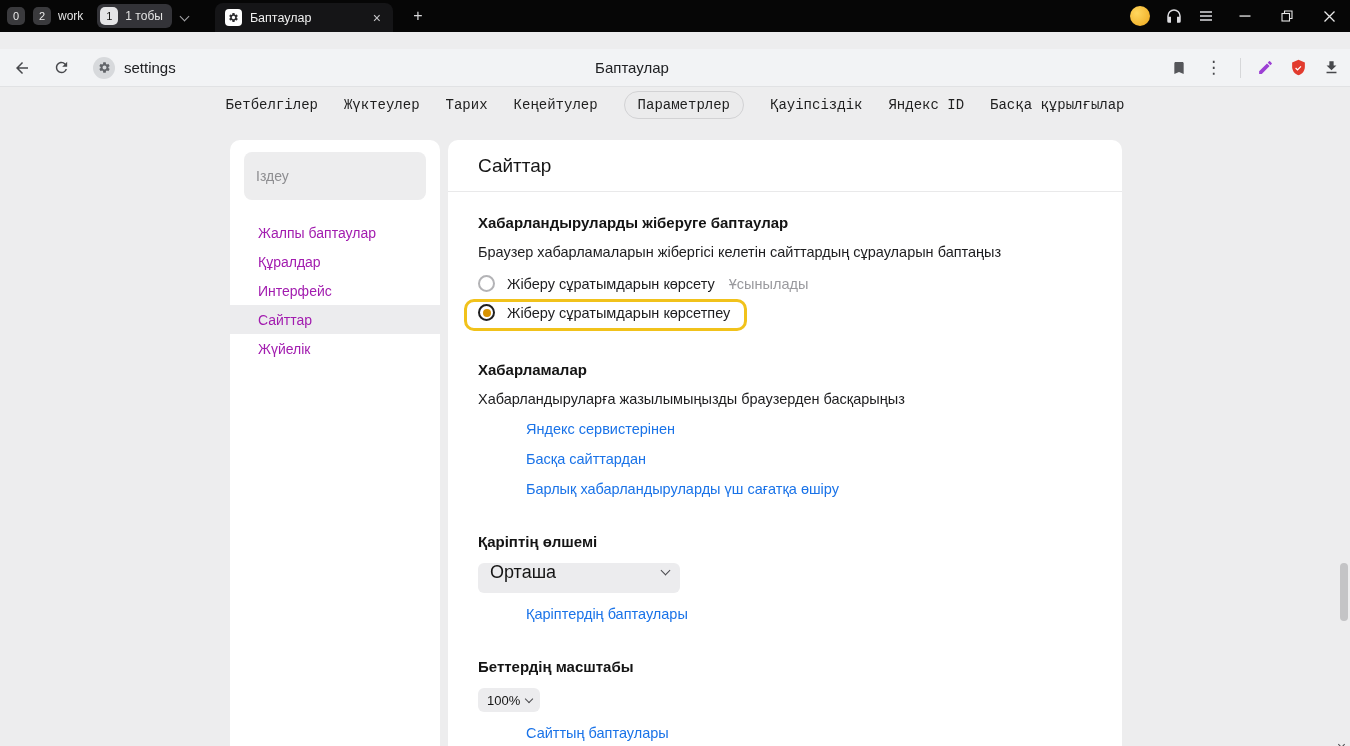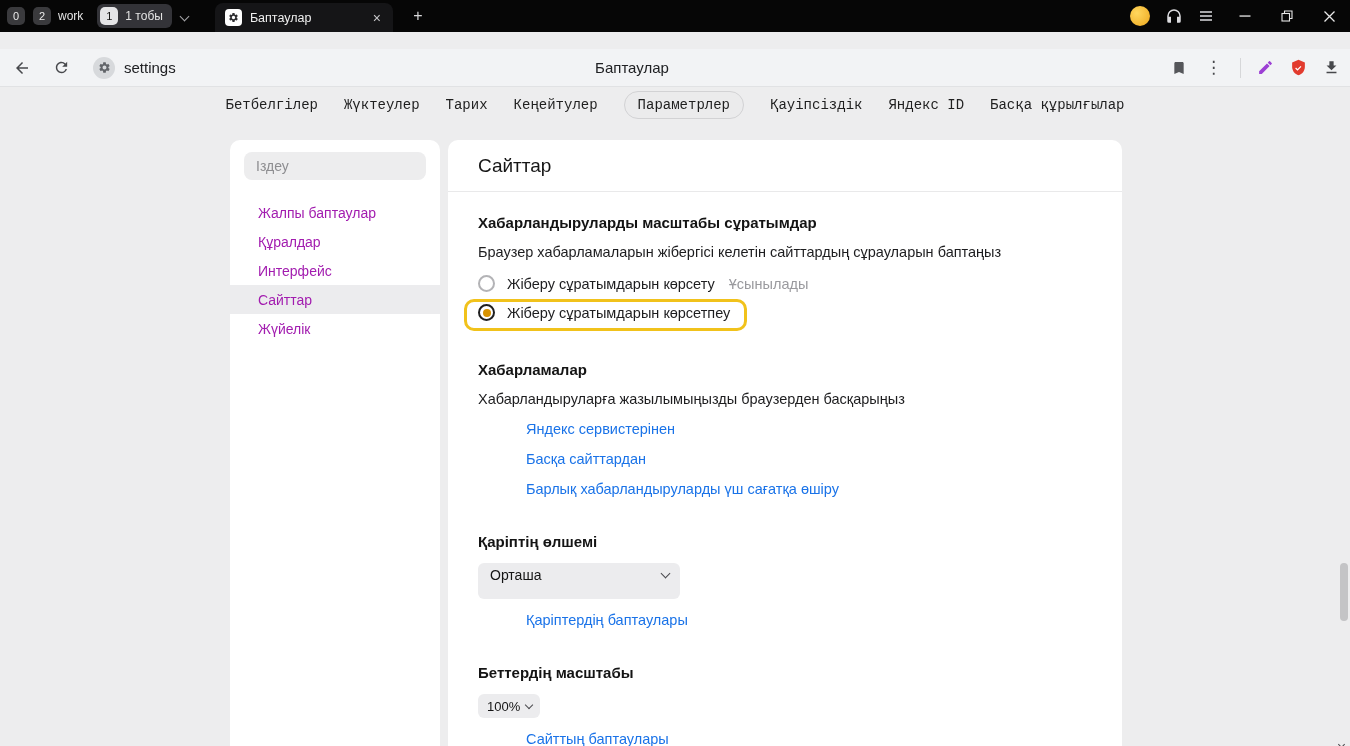--- a/index.html
+++ b/index.html
@@ -47,21 +47,21 @@
   
   .content { position:absolute; top:70px; left:0; right:0; bottom:0; }
   .page-tabs { display:flex; justify-content:center; align-items:center; gap:26px; padding-top:21px;font-family:Liberation Mono, monospace; }
   .nav-item { font-size:14px; color:#1f1f1f; white-space:nowrap; cursor:pointer; padding:5px 0; }
   .nav-item.active { background:#ebebec; border:1px solid #d2d2d4; border-radius:15px; padding:5px 13px; }
 
   .cards { position:absolute; top:70px; bottom:0; left:230px; display:flex; gap:8px; }
   .sidebar-card { width:210px; background:#fff; border-radius:10px 10px 0 0; }
   .main-card { width:674px; background:#fff; border-radius:10px 10px 0 0; overflow:hidden; }
 
-  .search-box { margin:12px 14px 0; height:28px; background:#ededee; border-radius:8px; display:flex; align-items:center; }
+  .search-box { margin:12px 14px 0; height:48px; background:#ededee; border-radius:8px; display:flex; align-items:center; }
   .search-box input { border:none; background:transparent; outline:none; width:100%; padding:0 12px; font-size:14px; color:#333; font-family:inherit; }
   .search-box input::placeholder { color:#8d8d90; opacity:1; }
   .side-list { margin-top:18px; }
   .side-item { height:29px; display:flex; align-items:center; padding-left:28px; font-size:14px; color:#a21caf; cursor:pointer; white-space:nowrap; }
   .side-item.active { background:#ececee; }
 
   .card-header { padding:15px 30px 14px; font-size:19px; color:#161616; border-bottom:1px solid #e9e9ea; }
   .card-body { padding:22px 30px 0; }
   .section-heading { font-size:15px; font-weight:700; color:#141414; }
   .desc { font-size:14.5px; color:#1d1d1f; margin-top:13px; }
@@ -73,21 +73,21 @@
   .radio { width:17px; height:17px; border-radius:50%; border:2px solid #b3b3b6; flex:0 0 auto; position:relative; }
   .radio.selected { border-color:#1f1f1f; }
   .radio.selected::after { content:""; position:absolute; inset:2.5px; border-radius:50%; background:#d79200; }
   .radio-label { font-size:14.5px; color:#1d1d1f; }
   .recommended { font-size:14.5px; color:#9a9a9e; margin-left:2px; }
   .highlight-box { display:inline-flex; align-items:center; border:3px solid #f1c21b; border-radius:10px; padding:2px 14px 7px 11px; margin:7px 0 0 -14px; }
 
   .link { display:table; font-size:14.5px; color:#1a73e8; margin-top:14px; cursor:pointer;margin-left:48px; }
   .link.tight { margin-top:13px; }
 
-  .select { display:inline-flex; align-items:center; justify-content:space-between; background:#ececee; border-radius:6px; height:36px; padding:0 11px 12px 12px; font-size:14px; color:#151515; cursor:pointer; margin-top:13px; }
+  .select { display:inline-flex; align-items:center; justify-content:space-between; background:#ececee; border-radius:6px; height:30px; padding:0 11px 12px 12px; font-size:18px; color:#151515; cursor:pointer; margin-top:13px; }
   .select.medium { width:202px; }
   .select.small { width:62px; height:24px; font-size:13px; padding:0 8px 0 9px; }
   .select .chev { margin-top:-3px; border-color:#4a4a4e; }
   .select.small .chev { width:6px; height:6px; }
 
   
   .scroll-thumb { position:absolute; right:2px; top:493px; width:8px; height:58px; background:#c4c4c6; border-radius:4px; cursor:pointer; }
   .scroll-down { position:absolute; right:3px; bottom:3px; width:10px; height:10px; cursor:pointer; }
   .scroll-down .chev { border-color:#4a4a4e; width:5px; height:5px; margin-left:2px; }
 
@@ -231,21 +231,21 @@
           <div class="side-item active">Сайттар</div>
           <div class="side-item">Жүйелік</div>
         </div>
       </aside>
 
       <section class="main-card">
         <div class="card-header">Сайттар</div>
         <div class="card-body">
 
           <div>
-            <div class="section-heading">Хабарландыруларды масштабы сұратымдар</div>
+            <div class="section-heading">Хабарландыруларды жіберуге баптаулар</div>
             <div class="desc">Браузер хабарламаларын жібергісі келетін сайттардың сұрауларын баптаңыз</div>
             <div class="radio-row">
               <span class="radio"></span>
               <span class="radio-label">Жіберу сұратымдарын көрсету</span>
               <span class="recommended">Ұсынылады</span>
             </div>
             <div class="highlight-box">
               <div class="radio-row inner">
                 <span class="radio selected"></span>
                 <span class="radio-label">Жіберу сұратымдарын көрсетпеу</span>

